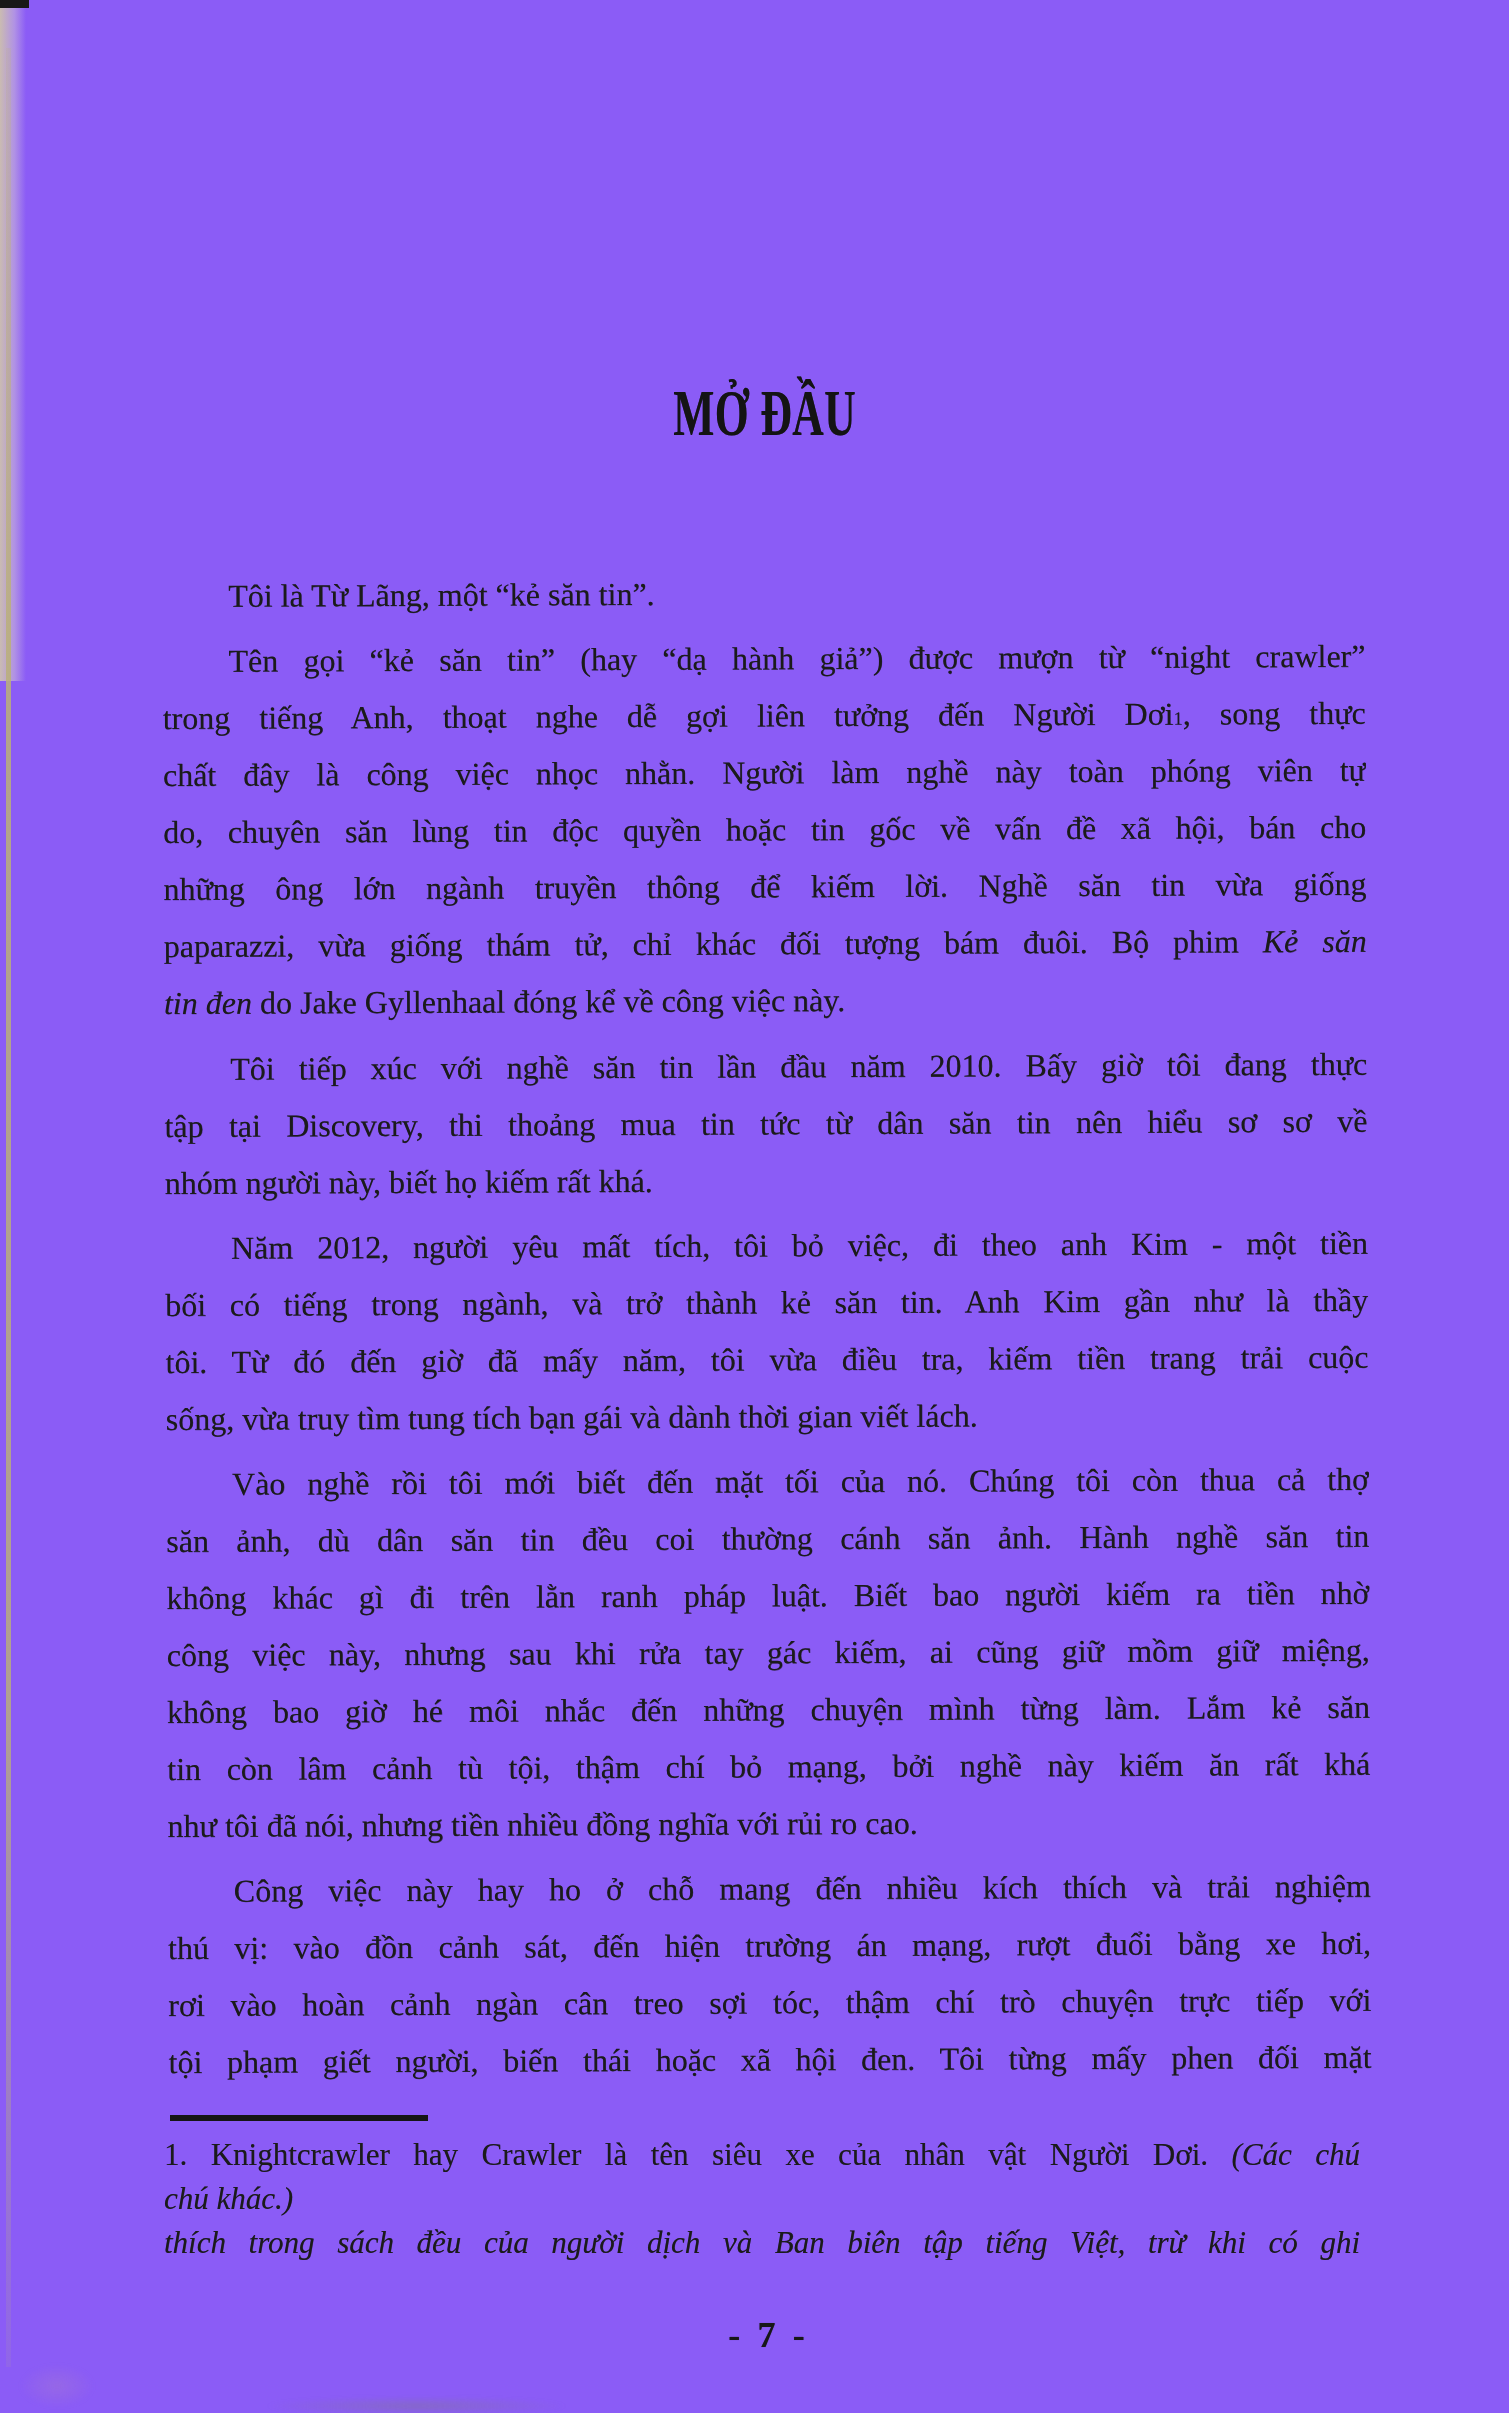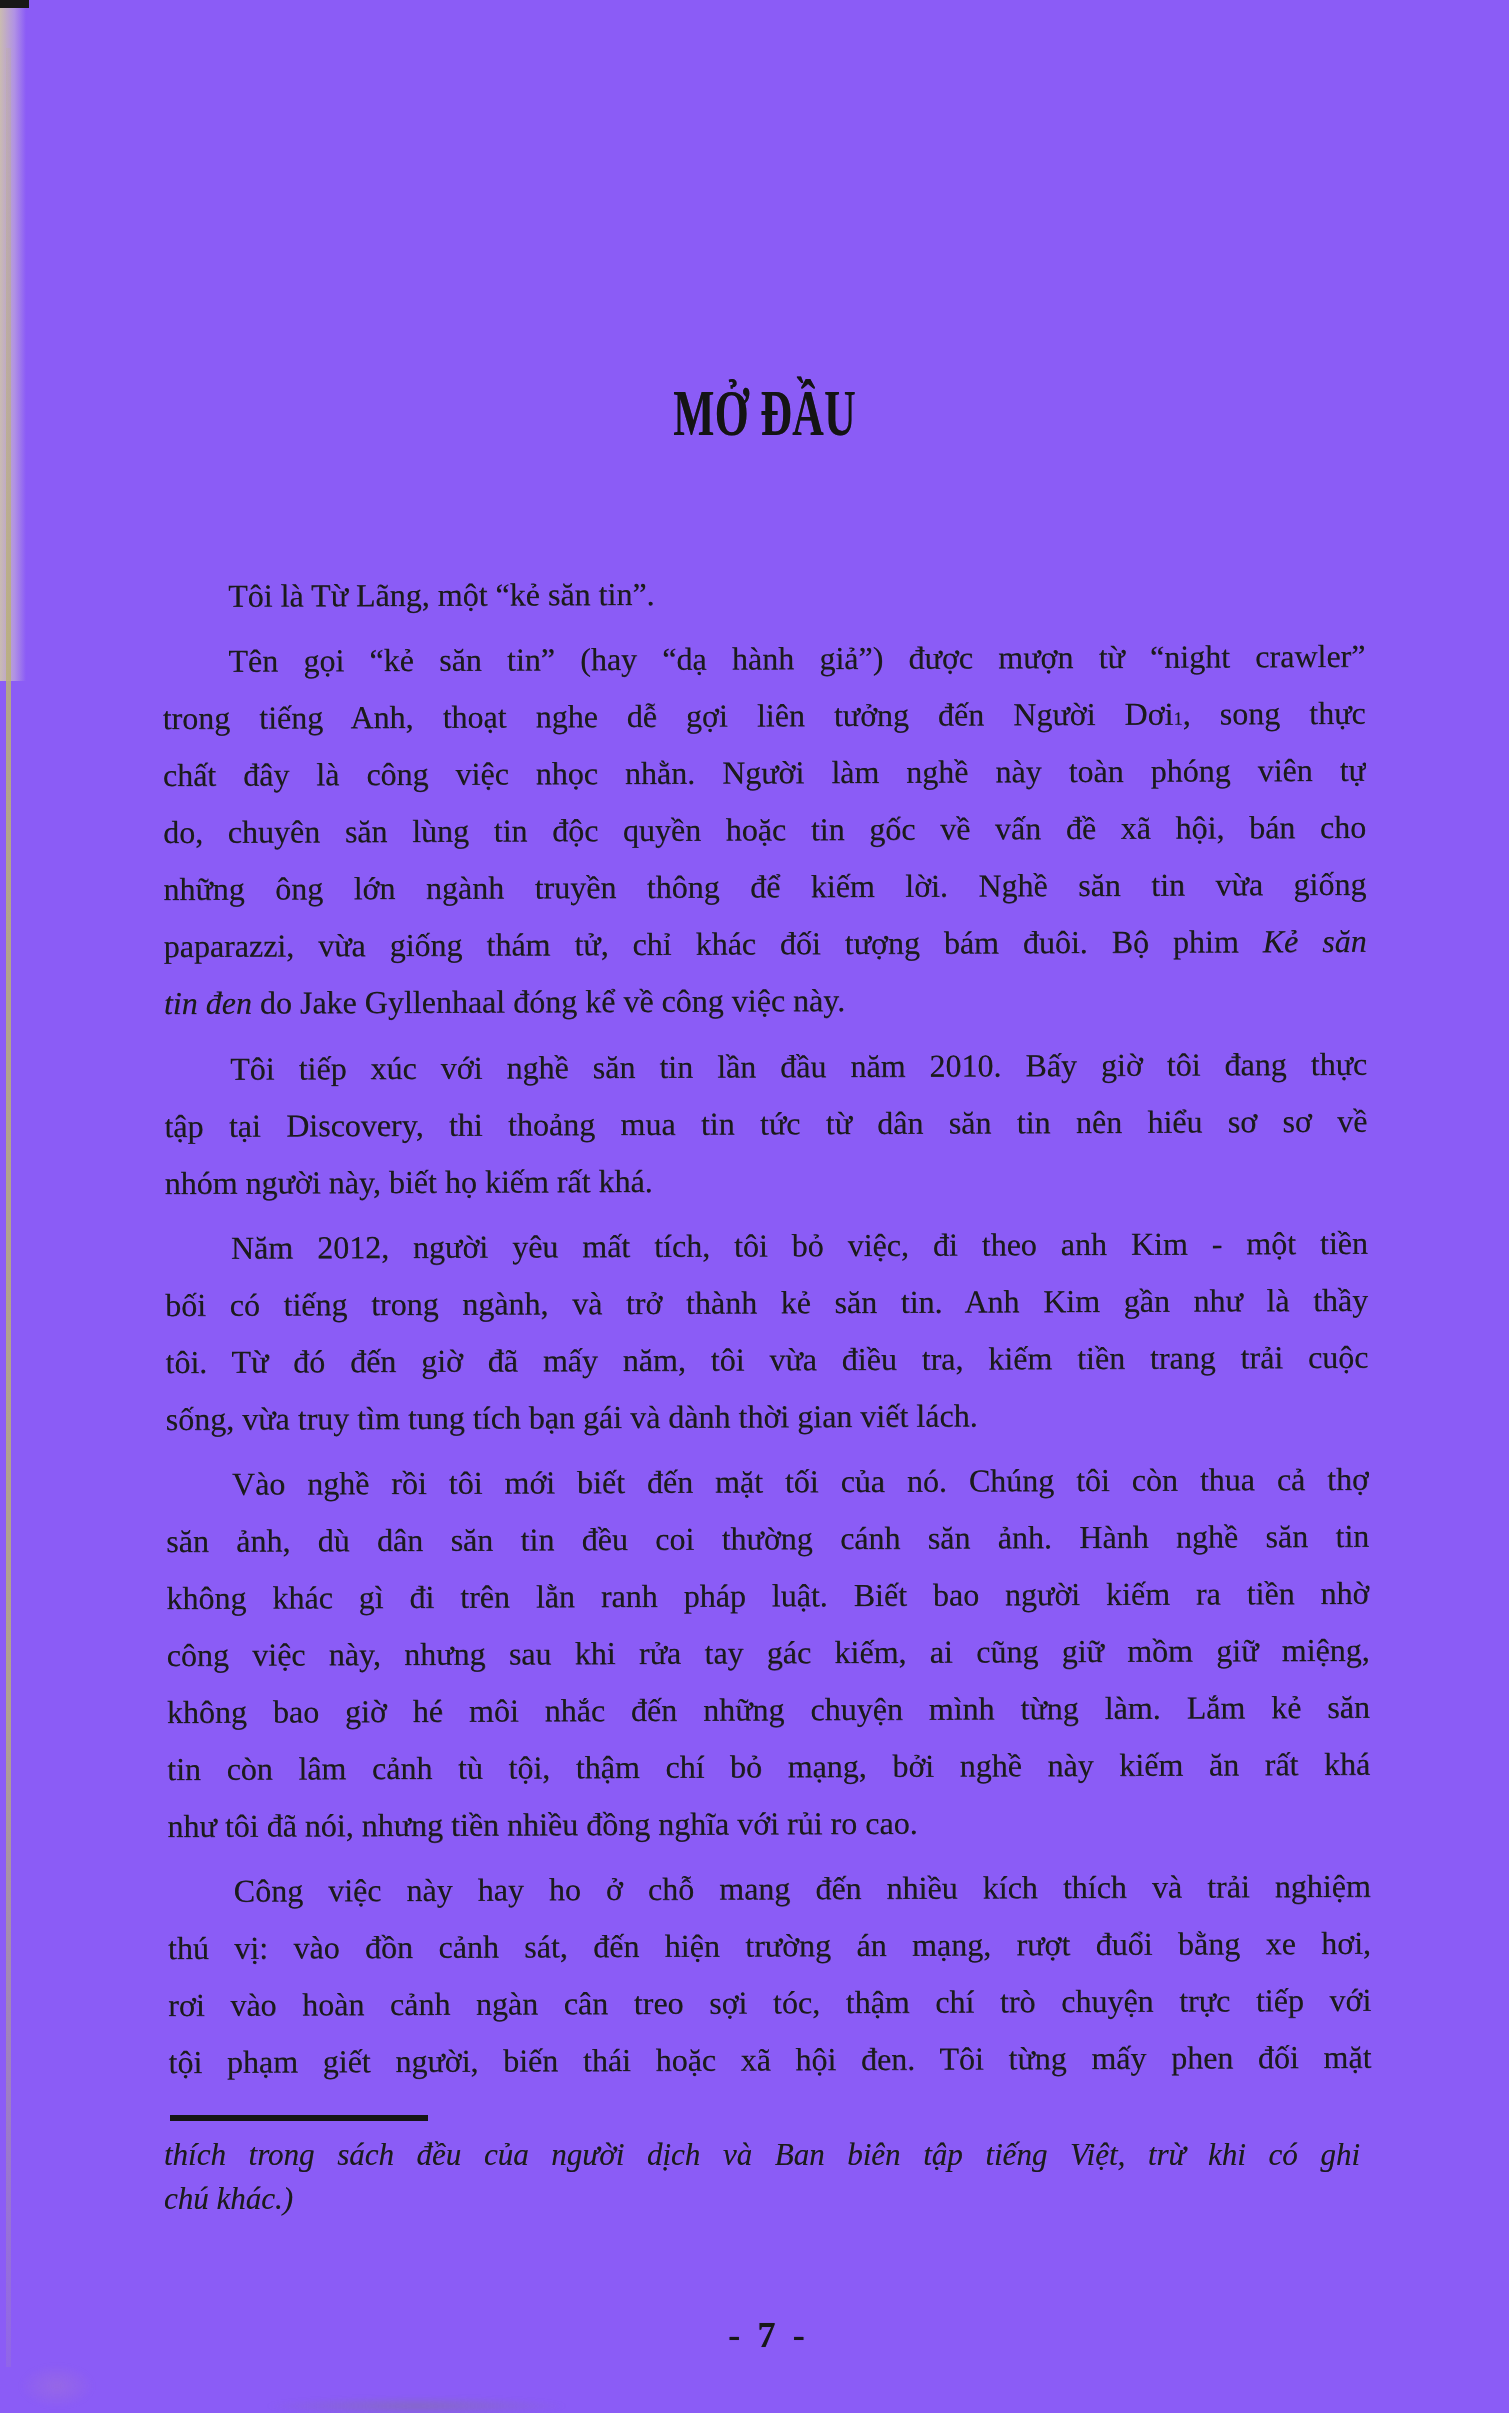--- a/index.html
+++ b/index.html
@@ -183,20 +183,21 @@
       <div class="para">
         <div class="line indent just"><span>Công việc này hay ho ở chỗ mang đến nhiều kích thích và trải nghiệm</span></div>
         <div class="line just"><span>thú vị: vào đồn cảnh sát, đến hiện trường án mạng, rượt đuổi bằng xe hơi,</span></div>
         <div class="line just"><span>rơi vào hoàn cảnh ngàn cân treo sợi tóc, thậm chí trò chuyện trực tiếp với</span></div>
         <div class="line just"><span>tội phạm giết người, biến thái hoặc xã hội đen. Tôi từng mấy phen đối mặt</span></div>
       </div>
     </div>
 
   <div class="footnote-rule"></div>
   <div class="footnote">
+      <div class="fline just"><span>1. Knightcrawler hay Crawler là tên siêu xe của nhân vật Người Dơi. </span><span class="it">(Các chú</span></div>
+      <div class="fline"><span class="it">chú khác.)</span></div>
       <div class="fline just"><span class="it">thích trong sách đều của người dịch và Ban biên tập tiếng Việt, trừ khi có ghi</span></div>
-      <div class="fline"><span class="it">chú khác.)</span></div>
     </div>
 
   <div class="page-number">- 7 -</div>
 
 </div>
 
 
 </body></html>

